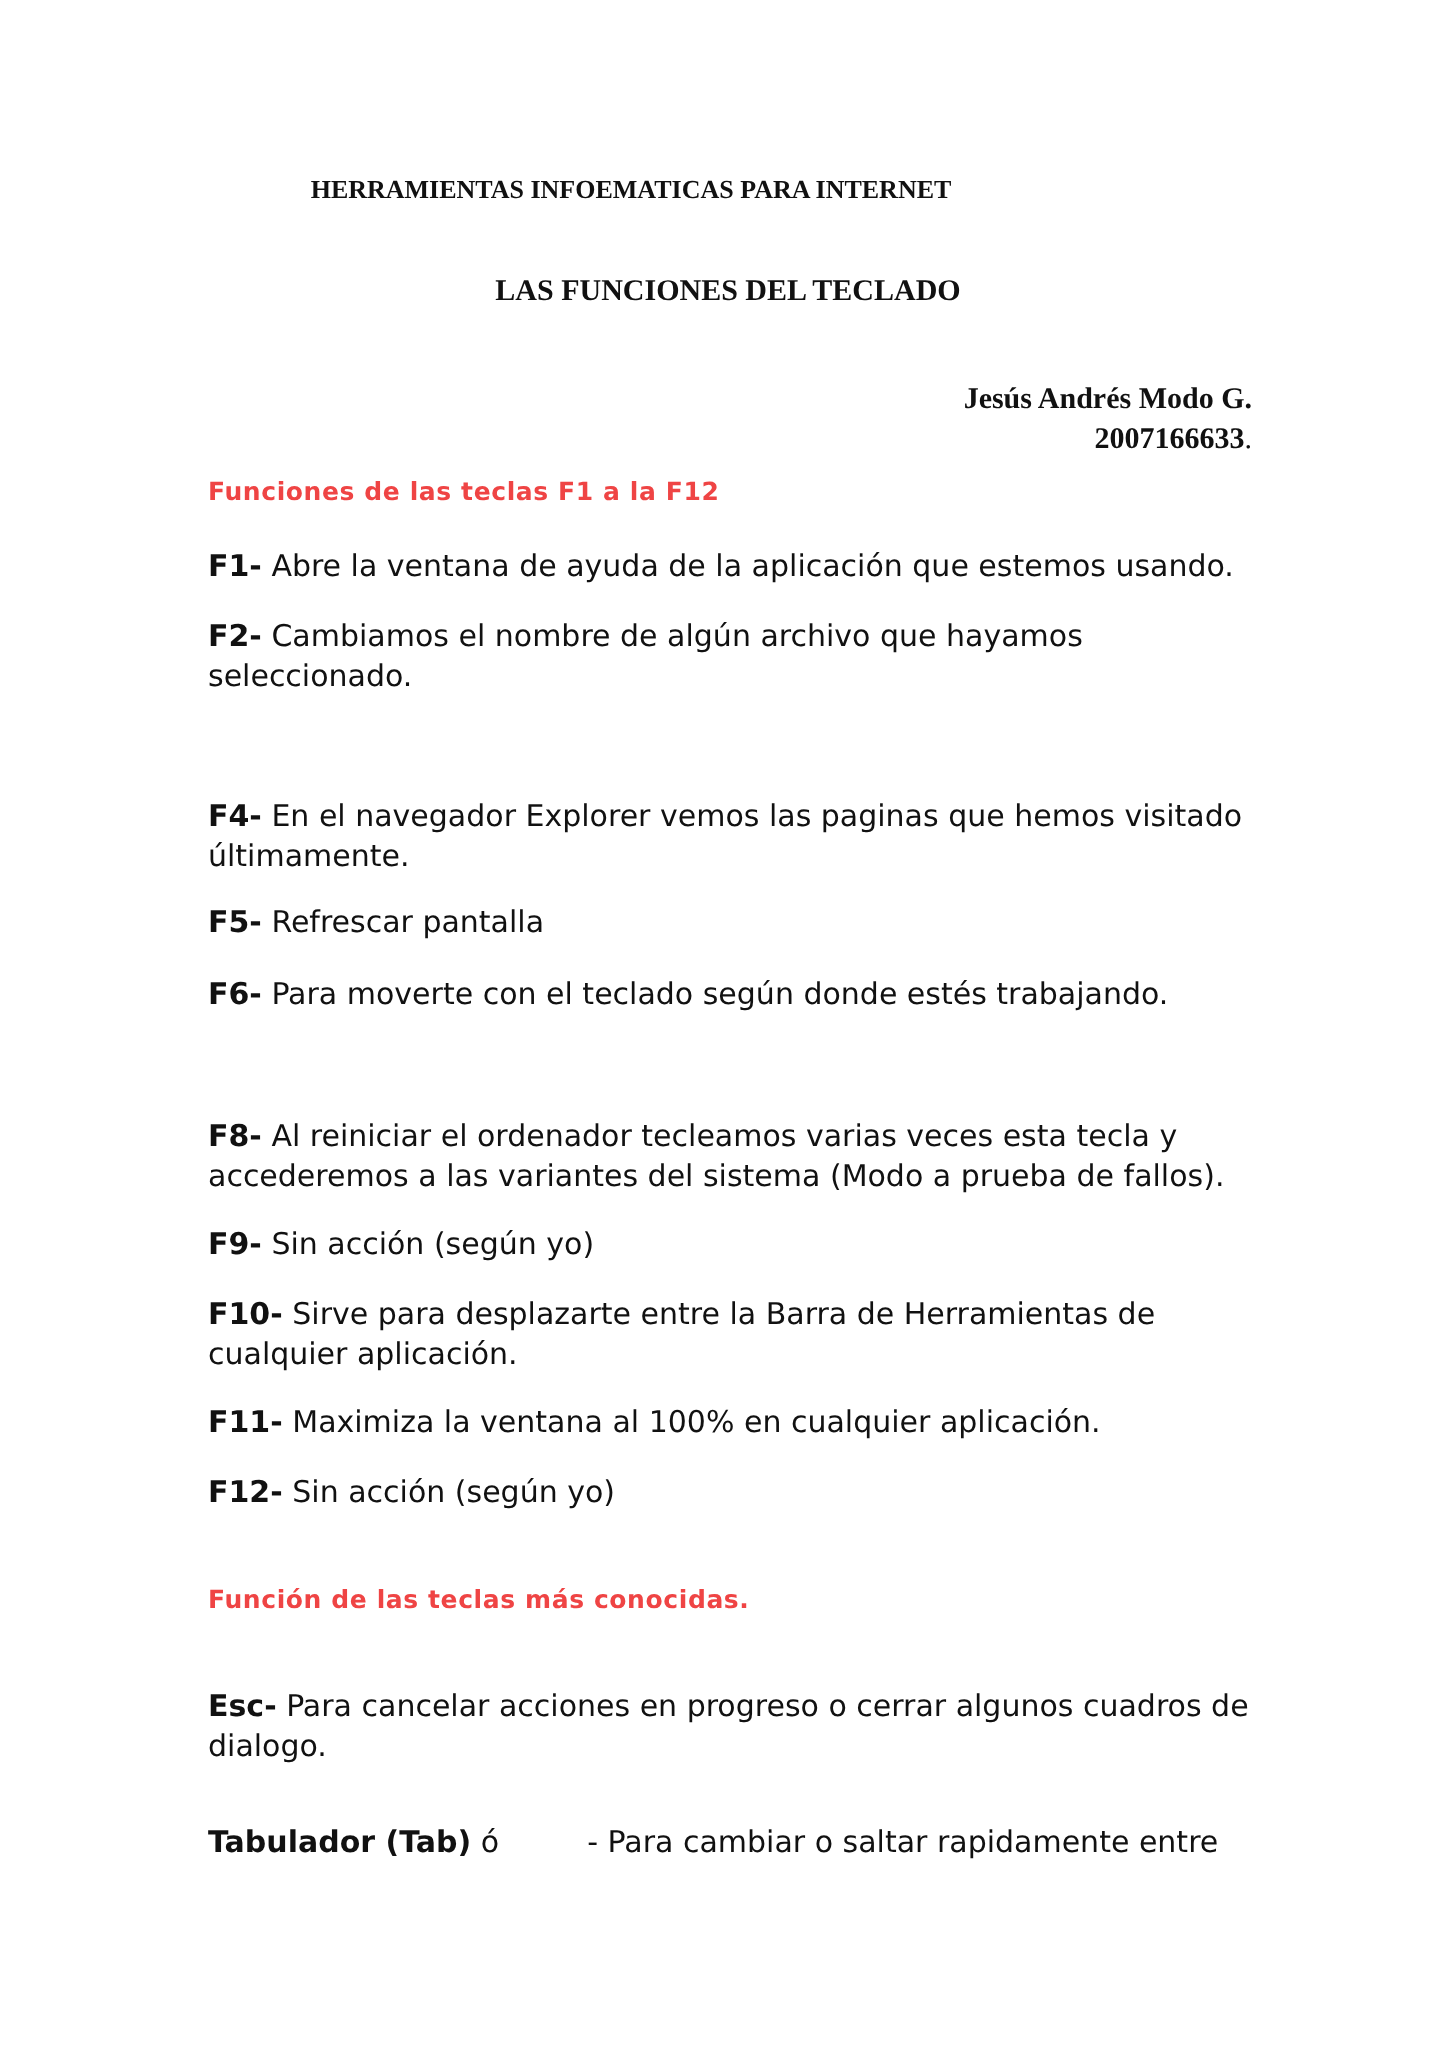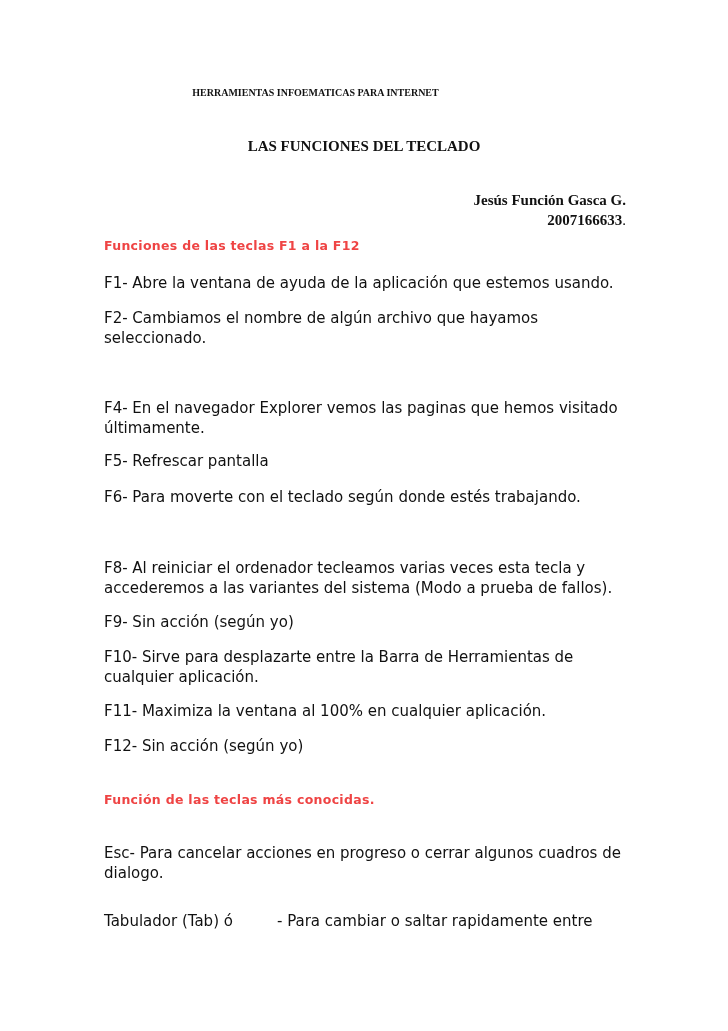--- a/index.html
+++ b/index.html
@@ -1,36 +1,36 @@
 <!DOCTYPE html>
 <html><head>
   <meta charset="utf-8">
   <style>
     html, body { margin: 0; padding: 0; background: #ffffff; }
     body { width: 728px; height: 1031px; position: relative; overflow: hidden; color: #111111; }
     .page { position: absolute; left: 0; top: 0; width: 728px; height: 1031px; }
     .serif { font-family: "Liberation Serif", "DejaVu Serif", serif; font-weight: bold; }
-    .title1 { position: absolute; top: 87px; left: 0; width: 631px; text-align: center; font-size: 10px; }
+    .title1 { position: absolute; top: 87px; left: 0; width: 631px; text-align: center; font-size: 13px; }
     .title2 { position: absolute; top: 138px; left: 0; width: 728px; text-align: center; font-size: 15px; }
     .author { position: absolute; top: 190px; right: 102px; text-align: right; font-size: 15px; line-height: 20px; }
     .author .num { display: block; }
     .sans { font-family: "DejaVu Sans", "Liberation Sans", sans-serif; }
     .heading { position: absolute; left: 104px; font-size: 12.5px; font-weight: bold; color: #ef4444; letter-spacing: 0.3px; }
     .item { position: absolute; left: 104px; width: 530px; font-size: 15px; line-height: 20px; color: #111; }
-    .item b { font-weight: normal; margin-top: 25px; }
+    .item b { font-weight: bold; margin-top: 25px; }
     .gap { display: inline-block; width: 44px; }
   </style>
 </head>
 <body>
 
 <div class="page">
   <div class="title1 serif">HERRAMIENTAS INFOEMATICAS PARA INTERNET</div>
   <div class="title2 serif">LAS FUNCIONES DEL TECLADO</div>
   <div class="author serif">
-    <span>Jesús Función Gasca G.</span>
+    <span>Jesús Andrés Modo G.</span>
     <span class="num"><span>2007166633</span><span style="font-weight:normal">.</span></span>
   </div>
 
   <div class="heading sans" style="top:238px">Funciones de las teclas F1 a la F12</div>
 
   <div class="item sans" style="top:273px"><b>F1-</b><span> Abre la ventana de ayuda de la aplicación que estemos usando.</span></div>
   <div class="item sans" style="top:308px"><b>F2-</b><span> Cambiamos el nombre de algún archivo que hayamos seleccionado.</span></div>
   <div class="item sans" style="top:398px"><b>F4-</b><span> En el navegador Explorer vemos las paginas que hemos visitado últimamente.</span></div>
   <div class="item sans" style="top:451px"><b>F5-</b><span> Refrescar pantalla</span></div>
   <div class="item sans" style="top:487px"><b>F6-</b><span> Para moverte con el teclado según donde estés trabajando.</span></div>

